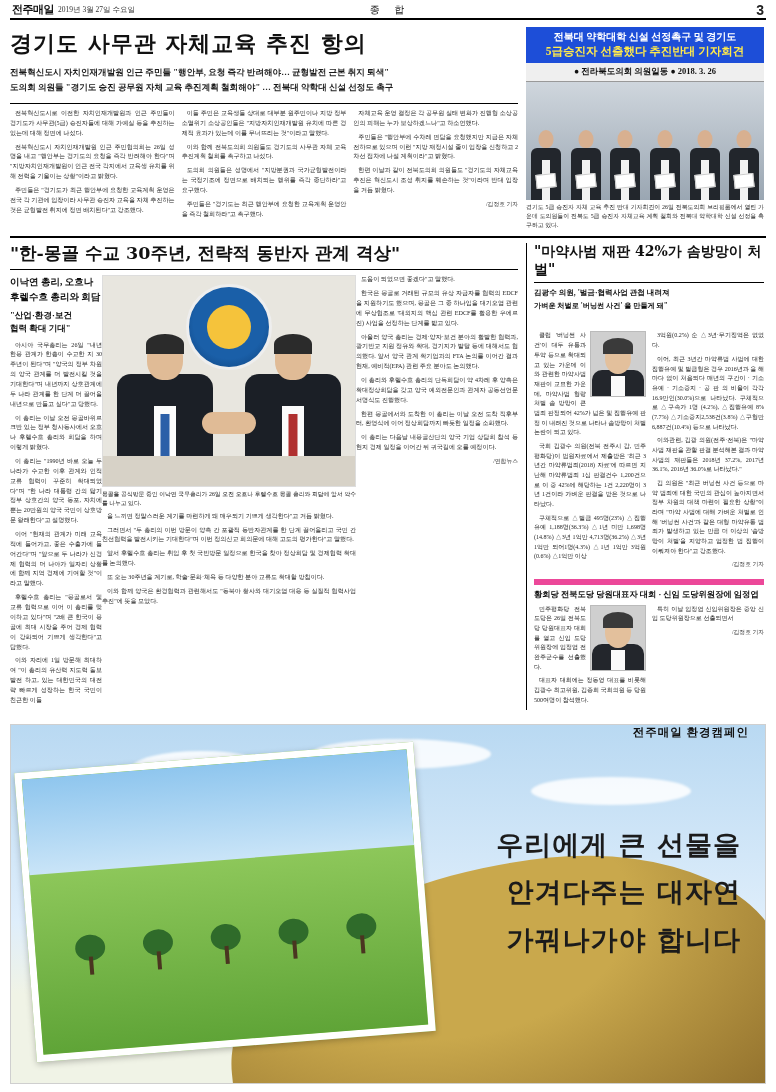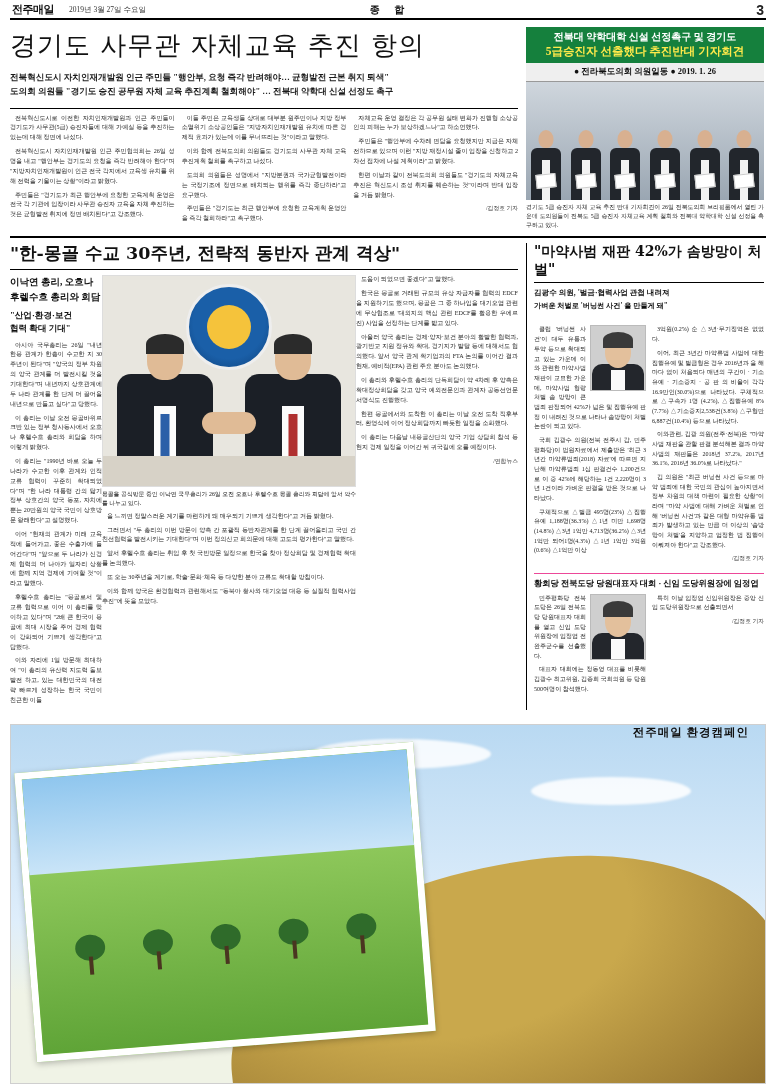--- a/index.html
+++ b/index.html
@@ -9,67 +9,67 @@
     background:#ffffff;
     font-family:"Liberation Serif", serif;
     color:#111;
     overflow:hidden;
     position:relative;
   }
   .page { width:776px; height:1092px; position:relative; padding:0 10px; }
 
   
   .masthead {
-    display:flex; align-items:center; gap:15px;
+    display:flex; align-items:center; gap:4px;
     border-bottom:2px solid #000;
     padding:4px 2px 3px 2px;
     height:20px;
   }
   .masthead .paper-name {
     font-family:"DejaVu Serif", serif;
     font-weight:bold; font-size:11px; letter-spacing:-0.5px;
   }
   .masthead .date { font-size:7.5px; color:#333; }
   .masthead .section {
     position:absolute; left:4px; right:0; text-align:center;
-    font-size:10px; font-weight:bold; letter-spacing:6px;
+    font-size:10px; font-weight:normal; letter-spacing:6px;
     pointer-events:none;
   }
   .masthead .pageno {
     margin-left:auto; font-size:14px; font-weight:bold; color:#222;
     font-family:"Liberation Sans", sans-serif;
   }
 
   
   .lead-wrap { display:flex; gap:8px; margin-top:7px; }
   .lead-left { width:508px; }
   .headline {
     font-family:"DejaVu Serif", serif;
-    font-weight:normal;
-    font-size:26px;
+    font-weight:bold;
+    font-size:22px;
     letter-spacing:1px;
     line-height:1.15;
     margin:4px 0 10px 0;
   }
   .subhead {
     font-size:8.6px; line-height:1.55; font-weight:bold; color:#1a1a1a;
     padding-bottom:5px;
   }
   .subhead div { margin-bottom:1px; }
   .hr-thin { border-top:1px solid #000; margin:3px 0 5px; }
 
   .lead-body { display:flex; gap:7px; font-size:6.1px; line-height:1.62; text-align:justify; color:#222; }
   .lead-body .col { flex:1; }
   .lead-body p { margin:0 0 4px 0; text-indent:5px; }
   .byline { text-align:right; font-size:5.8px; color:#333; }
 
   
   .lead-right { width:238px; }
   .promo-banner {
-    background:#15803d; color:#fff; text-align:center;
+    background:#1d4ed8; color:#fff; text-align:center;
     padding:4px 2px 5px; line-height:1.25;
   }
   .promo-banner .l1 { font-size:10px; font-weight:bold; }
   .promo-banner .l2 { font-size:11.5px; font-weight:bold; color:#ffe94a; }
   .promo-sub {
     background:#efefef; text-align:center; font-size:8.5px; font-weight:bold;
     padding:3px 0; border-bottom:1px solid #999;
   }
   .photo-main {
     height:118px; position:relative; overflow:hidden;
@@ -157,35 +157,35 @@
   }
   .photo-hand .floor { position:absolute; left:0; right:0; bottom:0; height:30px; background:#d7d2c7; }
   .photo-cap2 { font-size:5.8px; line-height:1.5; padding-top:3px; text-align:justify; }
 
   
   .mr-headline {
     font-family:"DejaVu Serif", serif; font-weight:bold; font-size:14px;
     line-height:1.25; border-bottom:1px solid #000; padding-bottom:4px; margin-bottom:4px;
   }
   .mr-sub { font-size:7.6px; font-weight:bold; line-height:1.5; margin-bottom:2px; }
-  .mr-sub2 { font-size:7.2px; font-weight:bold; line-height:1.5; margin-bottom:14px; }
+  .mr-sub2 { font-size:7.2px; font-weight:bold; line-height:1.5; margin-bottom:20px; }
   .mr-cols { display:flex; gap:6px; }
   .mr-cols .col { flex:1; font-size:6.05px; line-height:1.6; text-align:justify; color:#222; }
   .mr-cols p { margin:0 0 4px 0; text-indent:5px; }
   .portrait {
     width:56px; height:66px; background:#cfcfcf; border:1px solid #bbb;
     position:relative; overflow:hidden; float:right; margin:0 0 3px 4px;
   }
   .portrait .head { position:absolute; top:10px; left:50%; transform:translateX(-50%); width:26px; height:32px; border-radius:48%; background:#e3c09c; }
   .portrait .hair { position:absolute; top:6px; left:50%; transform:translateX(-50%); width:30px; height:16px; border-radius:50% 50% 0 0; background:#3a3a3a; }
   .portrait .suit { position:absolute; bottom:0; left:50%; transform:translateX(-50%); width:52px; height:26px; background:#23262c; border-radius:10px 10px 0 0; }
   .portrait .shirt { position:absolute; bottom:0; left:50%; transform:translateX(-50%); width:14px; height:20px; background:#fafafa; }
 
   
-  .mr-block2 { border-top:1px solid #ec4899; margin-top:5px; padding-top:4px; }
+  .mr-block2 { border-top:6px solid #ec4899; margin-top:5px; padding-top:4px; }
   .mr-block2 .hl { font-size:8.3px; font-weight:bold; line-height:1.45; margin-bottom:4px; }
   .mr-block2 .body { font-size:6.05px; line-height:1.6; text-align:justify; }
   .mr-block2 p { margin:0 0 4px 0; text-indent:5px; }
 
   
   .ad {
     position:absolute; left:10px; right:10px; bottom:8px; height:360px;
     border:1px solid #cfcfcf; overflow:hidden;
     background:linear-gradient(#cfe4f5 0%, #e8f2fa 45%, #f3f3ea 60%, #e6e2c7 100%);
   }
@@ -255,21 +255,21 @@
           <div class="byline">/김정호 기자</div>
         </div>
       </div>
     </div>
 
     <div class="lead-right">
       <div class="promo-banner">
         <div class="l1">전북대 약학대학 신설 선정촉구 및 경기도</div>
         <div class="l2">5급승진자 선출했다 추진반대 기자회견</div>
       </div>
-      <div class="promo-sub">● 전라북도의회 의원일동 ● 2019. 1. 26</div>
+      <div class="promo-sub">● 전라북도의회 의원일동 ● 2018. 3. 26</div>
       <div class="photo-main">
         <div class="wall"></div>
         <div class="row-people">
           <div class="person">
               <div class="body"></div>
               <div class="shirt"></div>
               <div class="head"></div>
               <div class="paper"></div>
             </div>
           <div class="person">
@@ -443,15 +443,20 @@
           <div class="crown"></div>
           <div class="trunk"></div>
         </div>
       <div class="tree" style="left:312px;">
           <div class="crown"></div>
           <div class="trunk"></div>
         </div>
     </div>
 
     <div class="ad-brand">전주매일 환경캠페인</div>
+    <div class="ad-copy">
+      <div>우리에게 큰 선물을</div>
+      <div>안겨다주는 대자연</div>
+      <div>가꿔나가야 합니다</div>
+    </div>
   </div>
 
 </div>
 
 </body></html>

